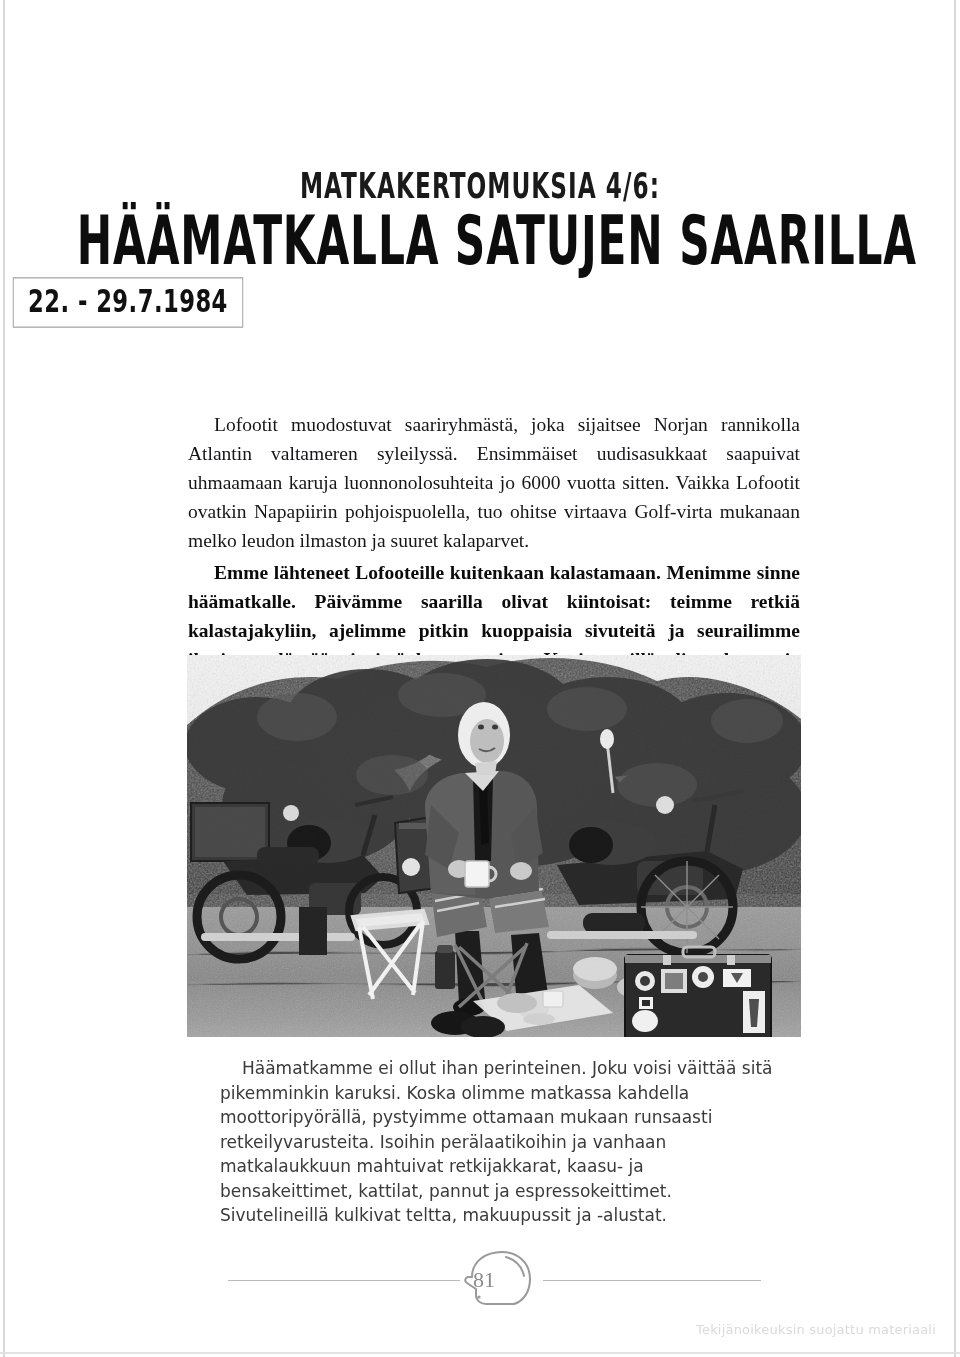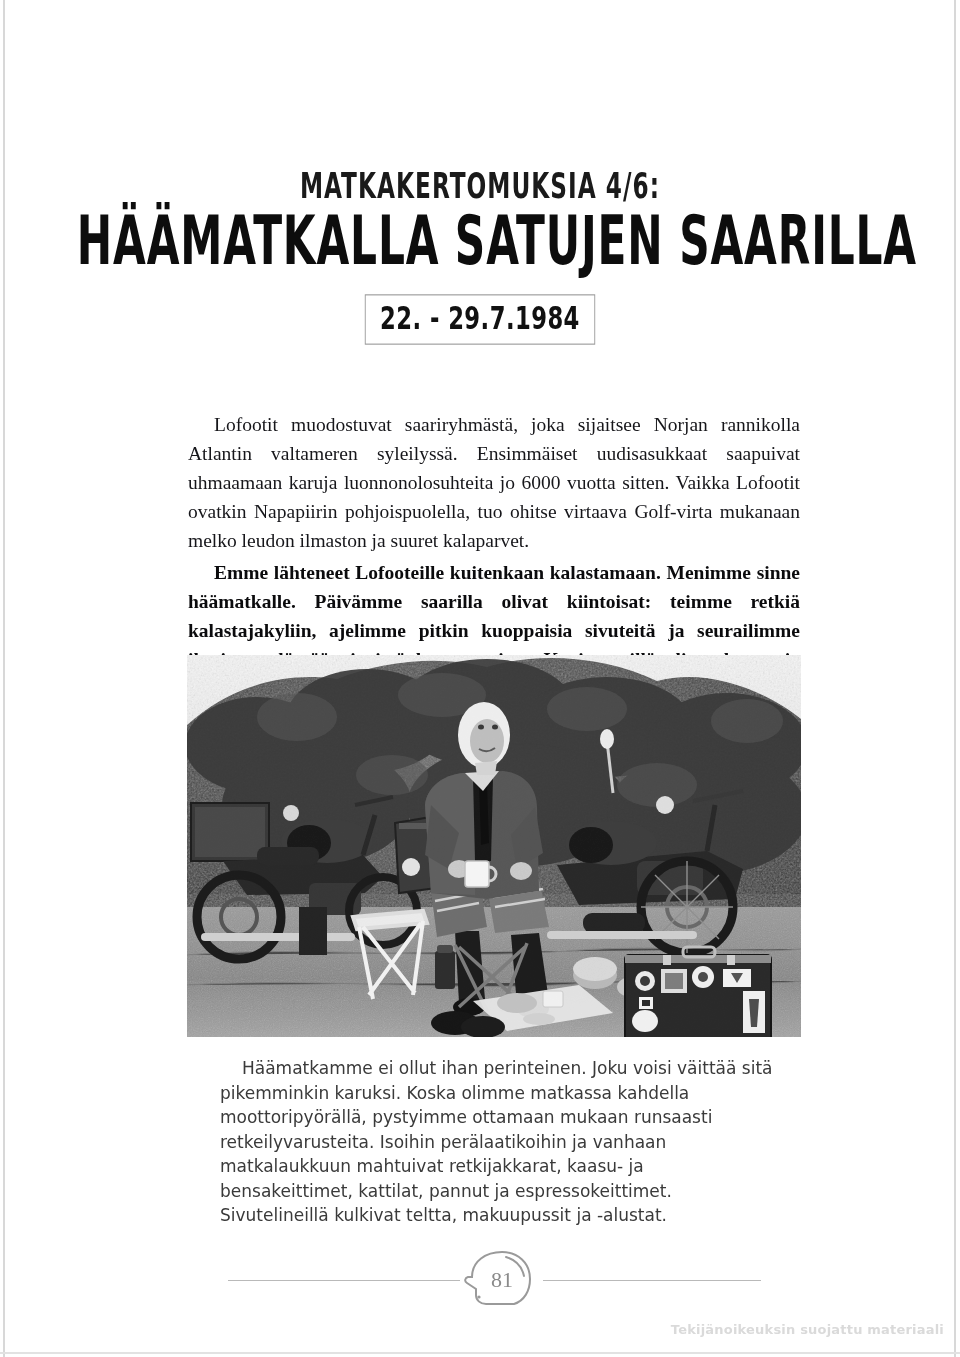--- a/index.html
+++ b/index.html
@@ -56,23 +56,22 @@
     letter-spacing: 1px;
     color: #0d0d0d;
     text-transform: uppercase;
     margin-top: 10px;
     transform: scaleX(0.84) scaleY(1.2);
     transform-origin: center top;
     line-height: 1.0;
     white-space: nowrap;
   }
   .date-wrap {
-    margin-top: 33px;
+    margin-top: 16px;
     display: flex;
-    justify-content: center;
   }
   .date-box {
     border: 1.5px solid #9a9a9a;
     padding: 4px 16px 6px 16px;
     font-family: "DejaVu Sans Condensed", "DejaVu Sans", "Liberation Sans", sans-serif;
     font-weight: bold;
     font-size: 28px;
     letter-spacing: 0.5px;
     color: #111111;
     transform: scaleX(0.9) scaleY(1.12);
@@ -146,45 +145,44 @@
   .helmet {
     position: absolute;
     left: 458px;
     top: 1247px;
     width: 84px;
     height: 66px;
   }
   .helmet svg { display:block; }
   .page-num {
     position: absolute;
-    left: 458px;
+    left: 440px;
     top: 1247px;
     width: 84px;
     height: 66px;
     display: flex;
     align-items: center;
     justify-content: center;
     font-family: "Liberation Serif", serif;
     font-size: 22px;
     color: #8a8a8a;
     padding-left: 4px;
     box-sizing: border-box;
     pointer-events: none;
   }
 
   .watermark {
     position: absolute;
-    right: 16px;
+    right: 24px;
     bottom: 20px;
     font-family: "DejaVu Sans", "Liberation Sans", sans-serif;
     font-size: 13px;
     color: #dadada;
     letter-spacing: 0.2px;
     white-space: nowrap;
-    font-weight: bold;
   }
 </style>
 </head>
 <body>
 
 <div class="page">
 
   <div class="frame-left"></div>
   <div class="frame-right"></div>
   <div class="frame-bottom"></div>

